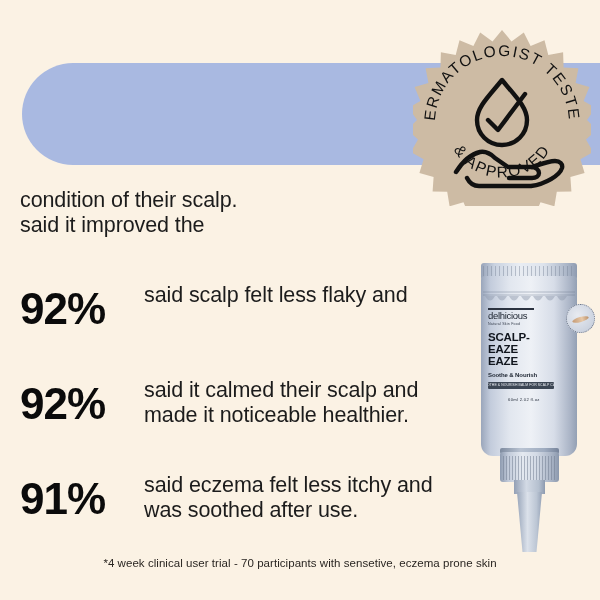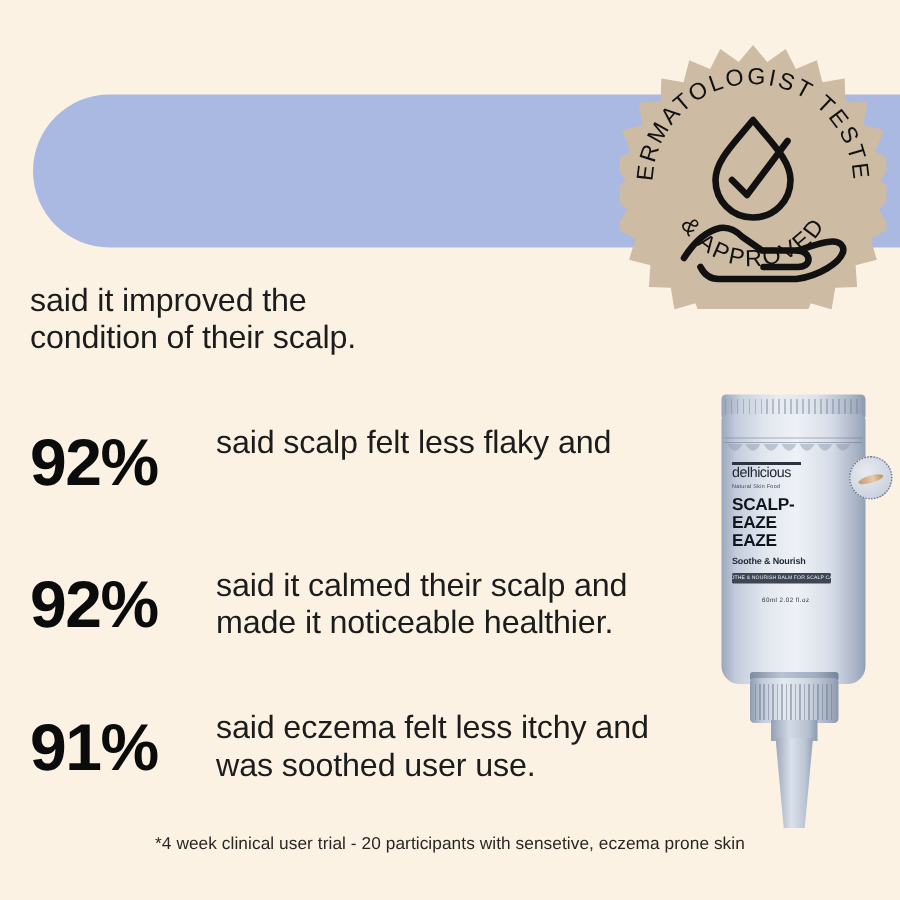--- a/index.html
+++ b/index.html
@@ -356,22 +356,22 @@
             L 66 158
             C 60 158, 56 154, 54 150"></path>
       </g>
     </svg>
   </div>
 
   <div class="stats">
 
     <div class="stat-row">
       <div class="stat-text">
+        <span>condition of their scalp.</span>
         <span>said it improved the</span>
-        <span>condition of their scalp.</span>
       </div>
     </div>
 
     <div class="stat-row">
       <div class="stat-pct">92%</div>
       <div class="stat-text">
         <span>said scalp felt less flaky and</span>
       </div>
     </div>
 
@@ -380,27 +380,27 @@
       <div class="stat-text">
         <span>said it calmed their scalp and</span>
         <span>made it noticeable healthier.</span>
       </div>
     </div>
 
     <div class="stat-row">
       <div class="stat-pct">91%</div>
       <div class="stat-text">
         <span>said eczema felt less itchy and</span>
-        <span>was soothed user use.</span>
+        <span>was soothed after use.</span>
       </div>
     </div>
 
   </div>
 
-  <div class="footnote">*4 week clinical user trial - 20 participants with sensetive, eczema prone skin</div>
+  <div class="footnote">*4 week clinical user trial - 70 participants with sensetive, eczema prone skin</div>
 
   <div class="product">
     <div class="tube-crimp"></div>
     <div class="tube-body"></div>
 
     <svg class="tube-lace" viewBox="0 0 92 16" preserveAspectRatio="none" aria-hidden="true">
       <g fill="none" stroke="#6f7b90" stroke-width="0.8">
         <path d="M0 2 H92"></path>
         <path d="M0 5 H92"></path>
       </g>

